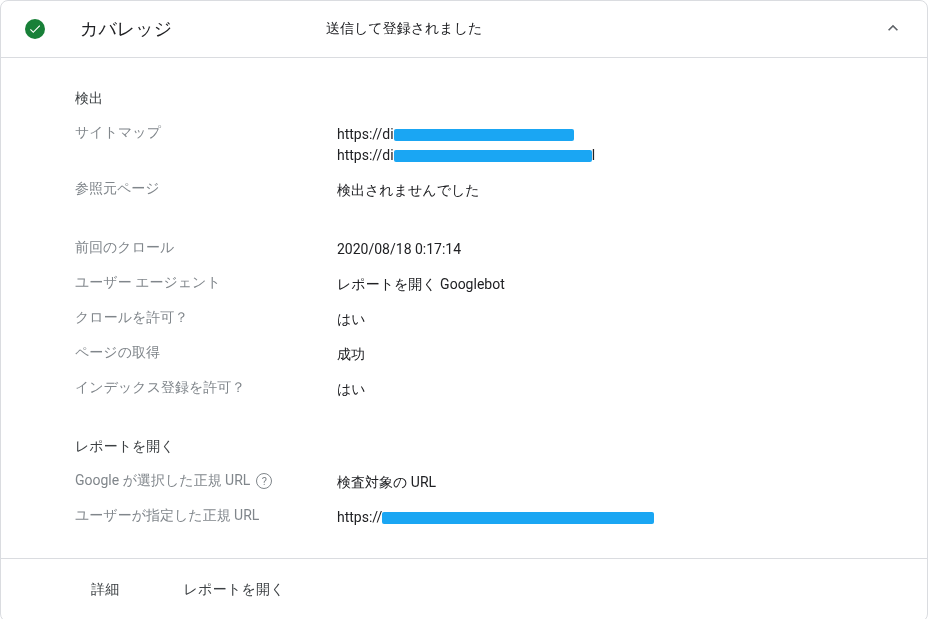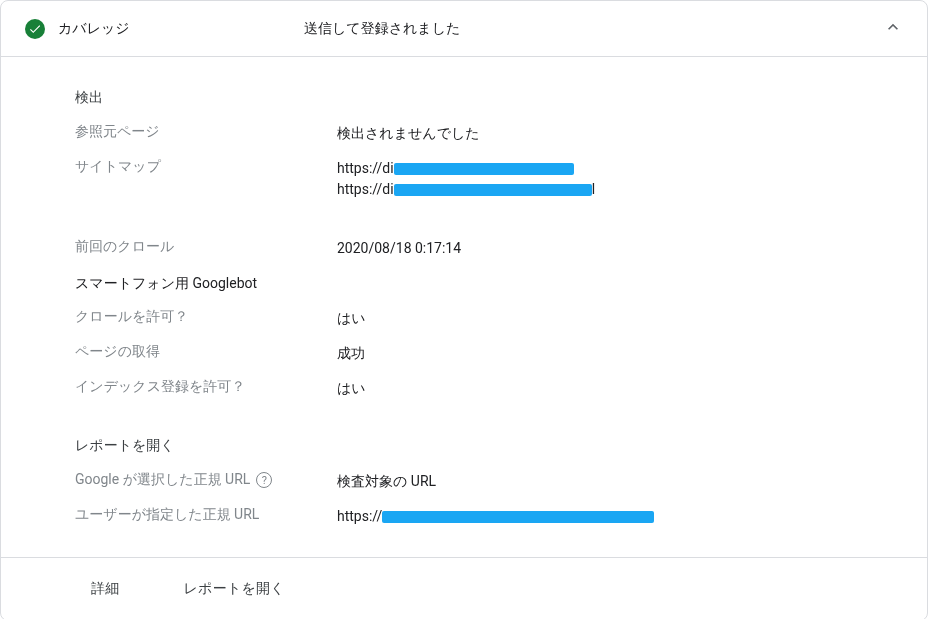--- a/index.html
+++ b/index.html
@@ -35,22 +35,22 @@
       align-items: center;
       justify-content: center;
       flex-shrink: 0;
     }
     .checkmark-icon svg {
       width: 14px;
       height: 14px;
       fill: #fff;
     }
     .header-title {
-      margin-left: 13px;
-      font-size: 14px;
+      margin-left: 35px;
+      font-size: 18px;
       color: #202124;
       width: 246px;
     }
     .header-status {
       font-size: 14px;
       color: #202124;
       flex: 1;
       font-family: Liberation Serif, serif;
     }
     .chevron-icon {
@@ -146,46 +146,47 @@
         </svg>
     </span>
   </div>
 
   <div class="card-body">
 
     <div class="section">
       <div class="section-title">検出</div>
 
       <div class="row">
-        <div class="row-label">参照元ページ</div>
-        <div class="row-value">検出されませんでした</div>
-      </div>
-
-      <div class="row">
         <div class="row-label">サイトマップ</div>
         <div class="row-value">
           <div>
             <span>https://di</span><span class="redacted" style="width:180px;height:12px"></span>
           </div>
           <div>
             <span>https://di</span><span class="redacted" style="width:198px;height:12px"></span><span>l</span>
           </div>
         </div>
       </div>
+
+      <div class="row">
+        <div class="row-label">参照元ページ</div>
+        <div class="row-value">検出されませんでした</div>
+      </div>
     </div>
 
     <div class="section">
 
       <div class="row">
         <div class="row-label">前回のクロール</div>
         <div class="row-value">2020/08/18 0:17:14</div>
       </div>
 
       <div class="row">
-        <div class="row-value">スマートフォン用 Googlebot</div>
+        <div class="row-label">ユーザー エージェント</div>
+        <div class="row-value">レポートを開く Googlebot</div>
       </div>
 
       <div class="row">
         <div class="row-label">クロールを許可？</div>
         <div class="row-value">はい</div>
       </div>
 
       <div class="row">
         <div class="row-label">ページの取得</div>
         <div class="row-value">成功</div>

